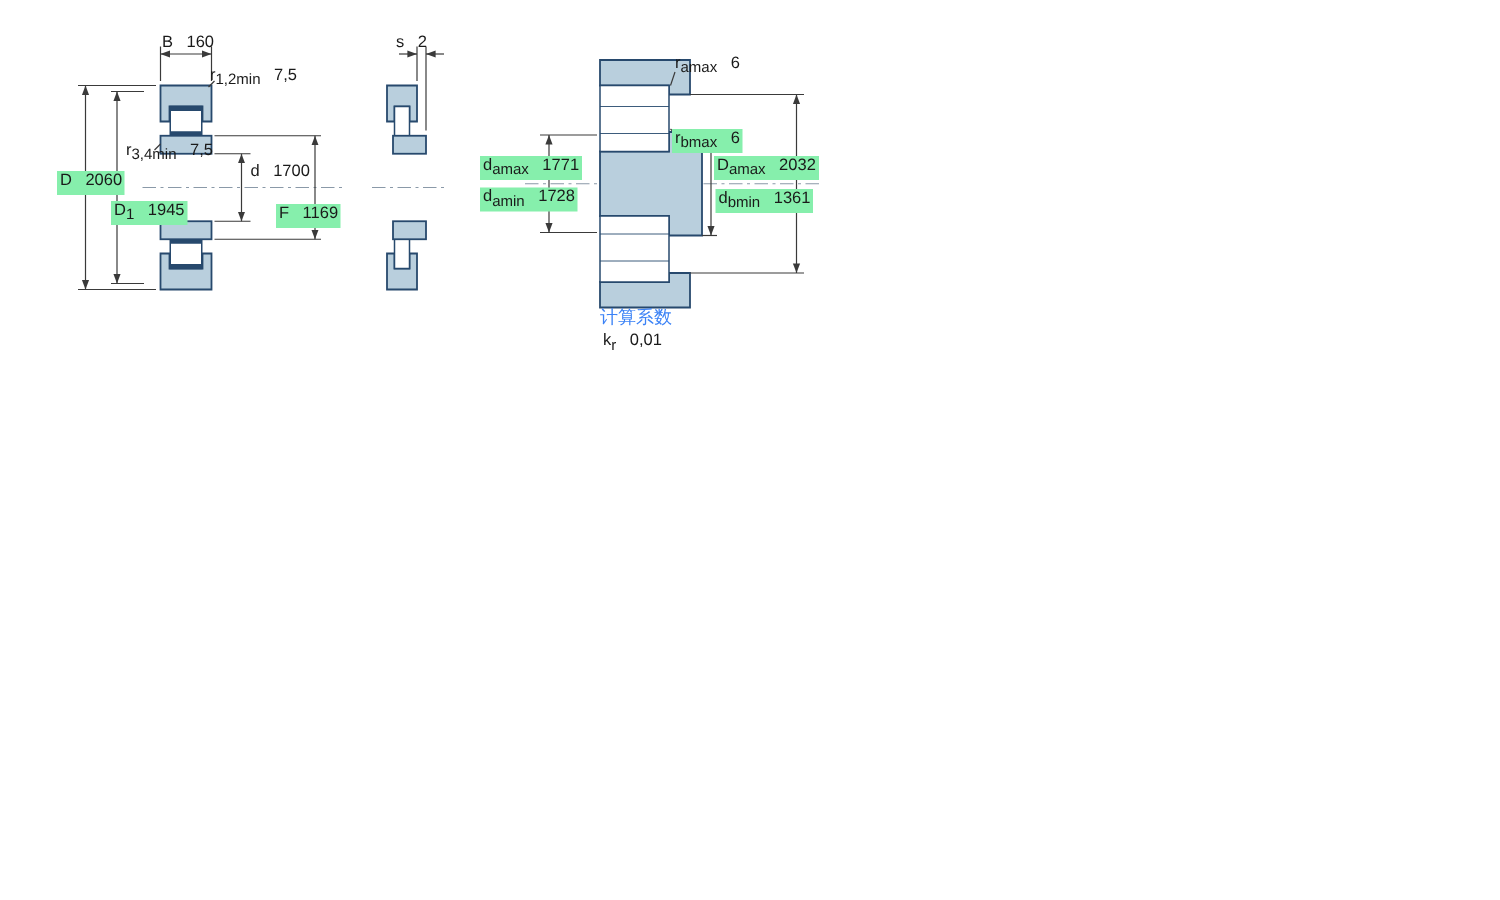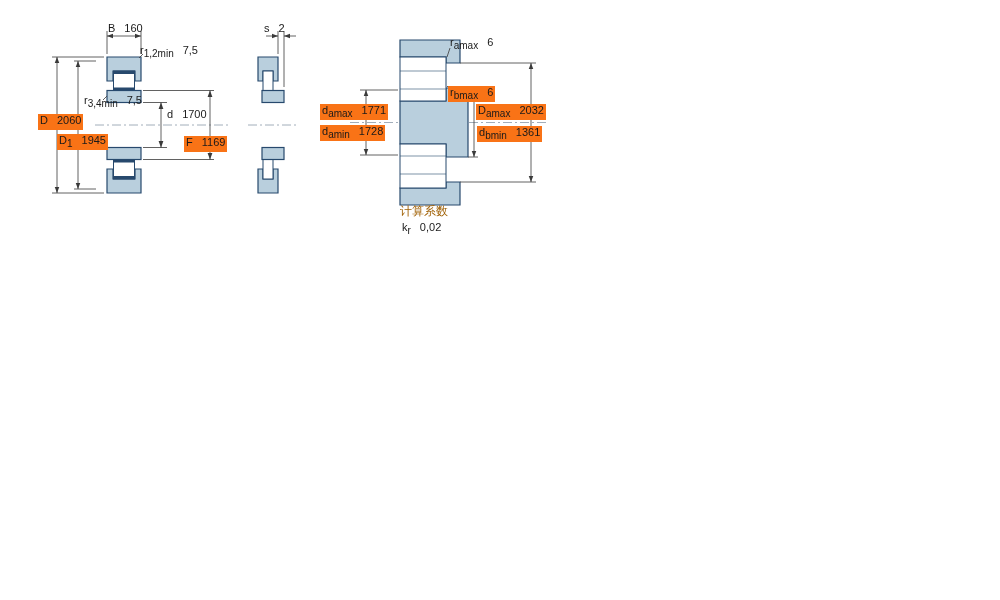--- a/index.html
+++ b/index.html
@@ -2,22 +2,22 @@
 <html><head>
 <meta charset="utf-8">
 <style>
   html,body{margin:0;padding:0;background:#ffffff;}
   #stage{position:relative;width:1000px;height:600px;background:#ffffff;overflow:hidden;
          font-family:Liberation Sans, sans-serif;}
   #drawing-svg{position:absolute;left:0;top:0;}
   .lbl{position:absolute;font-size:11px;color:#1a1a1a;white-space:nowrap;line-height:13px;}
   .lbl .sub{font-size:10px;vertical-align:-3px;}
   .lbl .val{margin-left:9px;}
-  .bg{background:#f97316;padding:0 2px;}
-  .heading{font-size:12px;color:#a16207;}
+  .bg{background:#86efac;padding:0 2px;}
+  .heading{font-size:12px;color:#3b82f6;}
 </style>
 </head>
 <body>
 
 <div id="stage">
 
   <svg id="drawing-svg" width="1000" height="600" viewBox="0 0 1000 600">
     <defs>
       <marker id="arr" viewBox="0 0 8 8" refX="8" refY="4" markerWidth="8" markerHeight="8" orient="auto-start-reverse">
         <path d="M0,1 L8,4 L0,7 z" fill="#3a3a3a"></path>
@@ -145,21 +145,21 @@
   </div>
 
   <div class="lbl" style="left:84px;top:94px">
     <span>r</span><span class="sub">3,4min</span><span class="val">7,5</span>
   </div>
 
   <div class="lbl bg" style="left:38px;top:114px">
     <span>D</span><span class="sub"></span><span class="val">2060</span>
   </div>
 
-  <div class="lbl bg" style="left:57px;top:134px">
+  <div class="lbl bg" style="left:74px;top:134px">
     <span>D</span><span class="sub">1</span><span class="val">1945</span>
   </div>
 
   <div class="lbl" style="left:167px;top:108px">
     <span>d</span><span class="sub"></span><span class="val">1700</span>
   </div>
 
   <div class="lbl bg" style="left:184px;top:136px">
     <span>F</span><span class="sub"></span><span class="val">1169</span>
   </div>
@@ -188,16 +188,16 @@
     <span>d</span><span class="sub">bmin</span><span class="val">1361</span>
   </div>
 
   <div class="lbl bg" style="left:476px;top:104px">
     <span>D</span><span class="sub">amax</span><span class="val">2032</span>
   </div>
 
   <div class="lbl heading" style="left:400px;top:205px">计算系数</div>
 
   <div class="lbl" style="left:402px;top:221px">
-    <span>k</span><span class="sub">r</span><span class="val">0,02</span>
+    <span>k</span><span class="sub">r</span><span class="val">0,01</span>
   </div>
 
 </div>
 
 </body></html>

